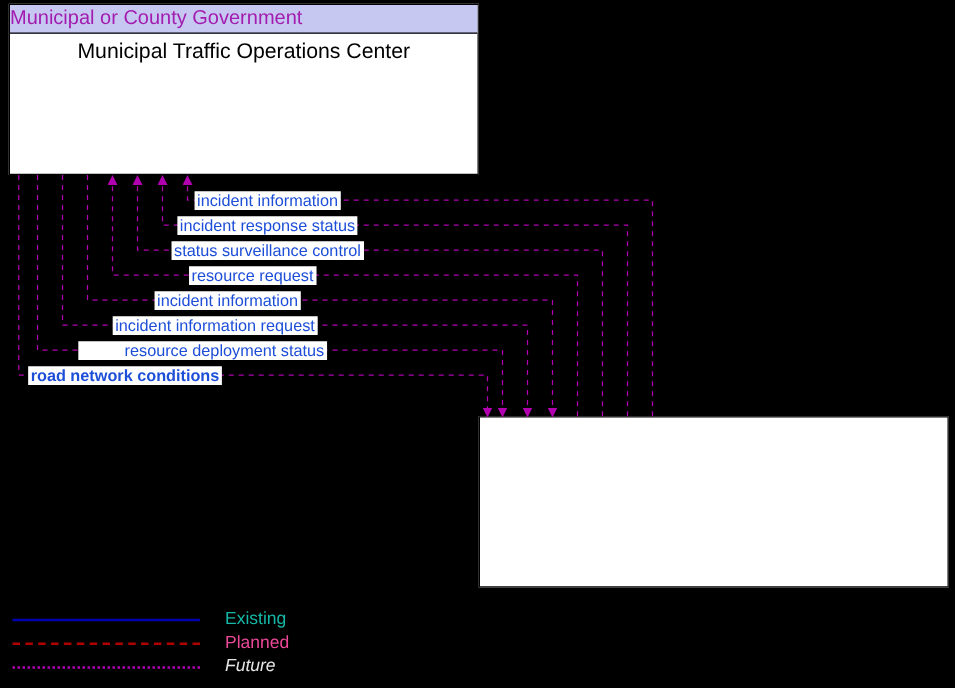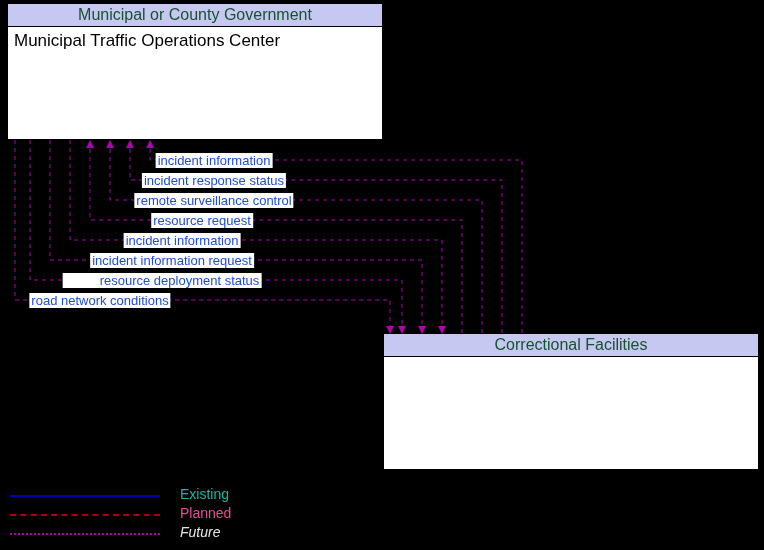--- a/index.html
+++ b/index.html
@@ -13,27 +13,28 @@
     position: relative;
   }
   .box {
     position: absolute;
     background: #fff;
     border: 1px solid #000;
     box-sizing: border-box;
   }
   .box-header {
     background: #c7c8f2;
-    text-align: center;
+    text-align: left;
     font-size: 16px;
     border-bottom: 1px solid #000;
-    color: #14532d;
+    color: #a21caf;
     padding: 2px 0;
   }
   .box-body {
+    text-align: center;
     font-size: 17px;
     color: #000;
     padding: 4px 6px 0 6px;
   }
   .flow-label {
     position: absolute;
     background: #fff;
     color: #1d4ed8;
     font-size: 13px;
     line-height: 1;
@@ -62,21 +63,20 @@
 </style>
 </head>
 <body>
 
 <div class="box" style="left:7px; top:3px; width:376px; height:137px;">
   <div class="box-header">Municipal or County Government</div>
   <div class="box-body">Municipal Traffic Operations Center</div>
 </div>
 
 <div class="box" style="left:383px; top:333px; width:376px; height:137px;">
-  <div class="box-header">Correctional Facilities</div>
 </div>
 
 <svg class="arrows" viewBox="0 0 764 550">
   <defs>
     <marker id="arrM" markerWidth="8" markerHeight="8" refX="6" refY="4" orient="auto" markerUnits="userSpaceOnUse">
       <path d="M0,0 L8,4 L0,8 Z" fill="#b000b0"></path>
     </marker>
   </defs>
   <g stroke="#b000b0" stroke-width="1" stroke-dasharray="4 4" fill="none">
 
@@ -87,26 +87,26 @@
 
     <path d="M  70 140 L  70 240 L 442 240 L 442 332" marker-end="url(#arrM)"></path>
     <path d="M  50 140 L  50 260 L 422 260 L 422 332" marker-end="url(#arrM)"></path>
     <path d="M  30 140 L  30 280 L 402 280 L 402 332" marker-end="url(#arrM)"></path>
     <path d="M  15 140 L  15 300 L 390 300 L 390 332" marker-end="url(#arrM)"></path>
   </g>
 </svg>
 
 <div class="flow-label" style="left:214px; top:153px;">incident information</div>
 <div class="flow-label" style="left:214px; top:173px;">incident response status</div>
-<div class="flow-label" style="left:214px; top:193px;">remote surveillance control</div>
+<div class="flow-label" style="left:214px; top:193px;">status surveillance control</div>
 <div class="flow-label" style="left:202px; top:213px;">resource request</div>
 <div class="flow-label" style="left:182px; top:233px;">incident information</div>
 <div class="flow-label" style="left:172px; top:253px;">incident information request</div>
 <div class="flow-label" style="left:162px; top:273px;padding-left:37px;">resource deployment status</div>
-<div class="flow-label" style="left:100px; top:293px;">road network conditions</div>
+<div class="flow-label" style="left:100px; top:293px;font-weight:bold;">road network conditions</div>
 
 <div class="legend-line" style="left:10px; top:495px; border-top:2px solid #0000b0;"></div>
 <div class="legend-label" style="left:180px; top:486px; color:#14b8a6;">Existing</div>
 
 <div class="legend-line" style="left:10px; top:514px; border-top:2px dashed #b00000;"></div>
 <div class="legend-label" style="left:180px; top:505px; color:#ec4899;">Planned</div>
 
 <div class="legend-line" style="left:10px; top:533px; border-top:2px dotted #b000b0;"></div>
 <div class="legend-label" style="left:180px; top:524px; color:#e5e5e5;font-style:italic;">Future</div>
 

